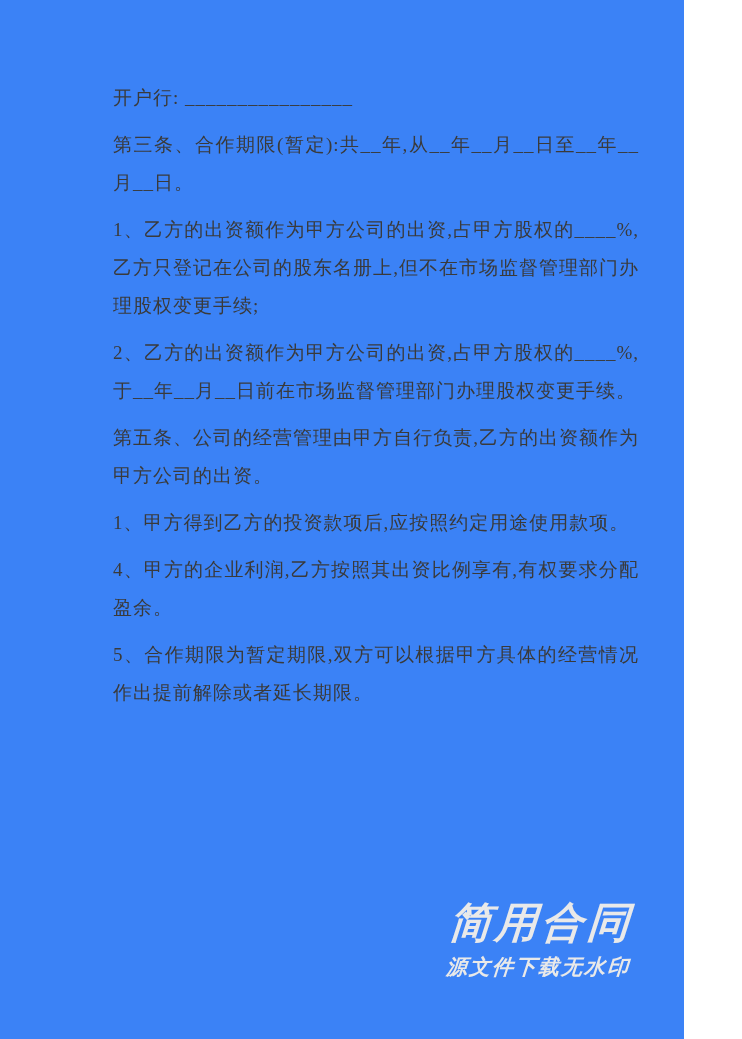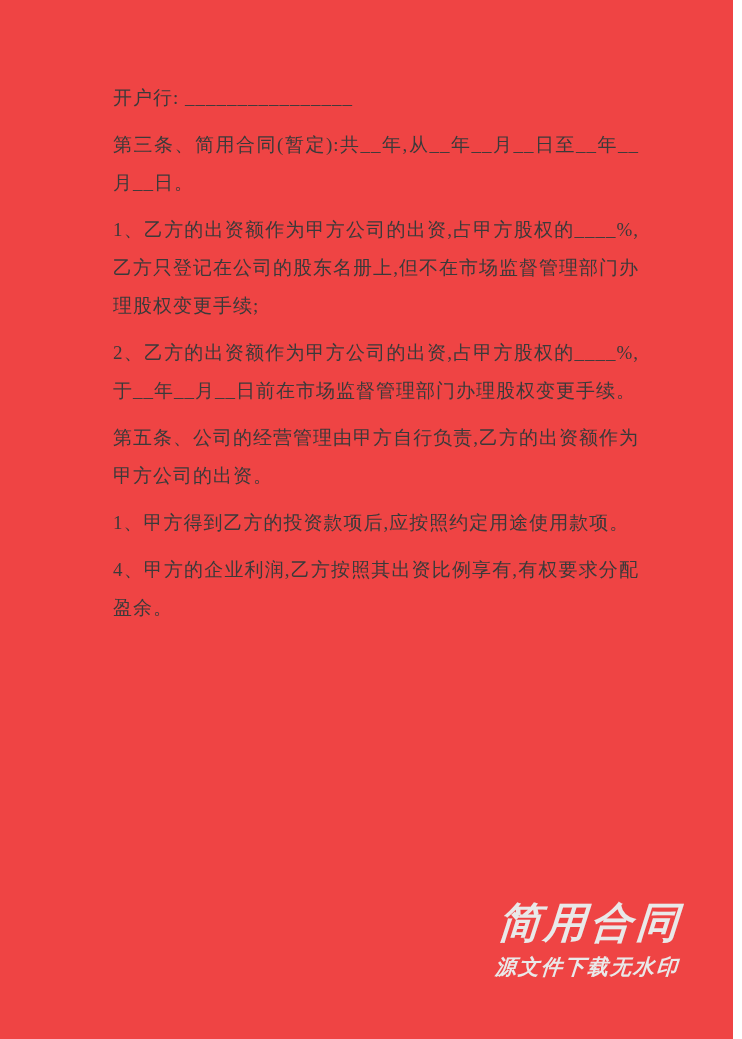--- a/index.html
+++ b/index.html
@@ -2,25 +2,26 @@
 <html><head>
 <meta charset="utf-8">
 <style>
   html, body {
     margin: 0;
     padding: 0;
     background: #ffffff;
   }
   .page {
     position: relative;
-    width: 733px;
+    width: 660px;
     height: 1039px;
-    background: #ef4444;
+    background: #3b82f6;
     overflow: hidden;
     font-family: "Liberation Serif", "DejaVu Serif", serif;
+    padding-left: 24px;
   }
   .content {
     position: absolute;
     top: 79px;
     left: 113px;
     width: 526px;
     color: #3a3a3a;
     font-size: 19px;
     line-height: 38px;
     letter-spacing: 1px;
@@ -51,25 +52,26 @@
     letter-spacing: 2px;
     margin-top: 9px;
   }
 </style>
 </head>
 <body>
 
 <div class="page">
   <div class="content">
     <p>开户行: ________________</p>
-    <p>第三条、简用合同(暂定):共__年,从__年__月__日至__年__月__日。</p>
+    <p>第三条、合作期限(暂定):共__年,从__年__月__日至__年__月__日。</p>
     <p>1、乙方的出资额作为甲方公司的出资,占甲方股权的____%,乙方只登记在公司的股东名册上,但不在市场监督管理部门办理股权变更手续;</p>
     <p>2、乙方的出资额作为甲方公司的出资,占甲方股权的____%,于__年__月__日前在市场监督管理部门办理股权变更手续。</p>
     <p>第五条、公司的经营管理由甲方自行负责,乙方的出资额作为甲方公司的出资。</p>
     <p>1、甲方得到乙方的投资款项后,应按照约定用途使用款项。</p>
     <p>4、甲方的企业利润,乙方按照其出资比例享有,有权要求分配盈余。</p>
+    <p>5、合作期限为暂定期限,双方可以根据甲方具体的经营情况作出提前解除或者延长期限。</p>
   </div>
 
   <div class="watermark">
     <div class="wm-title">简用合同</div>
     <div class="wm-sub">源文件下载无水印</div>
   </div>
 </div>
 
 </body></html>

